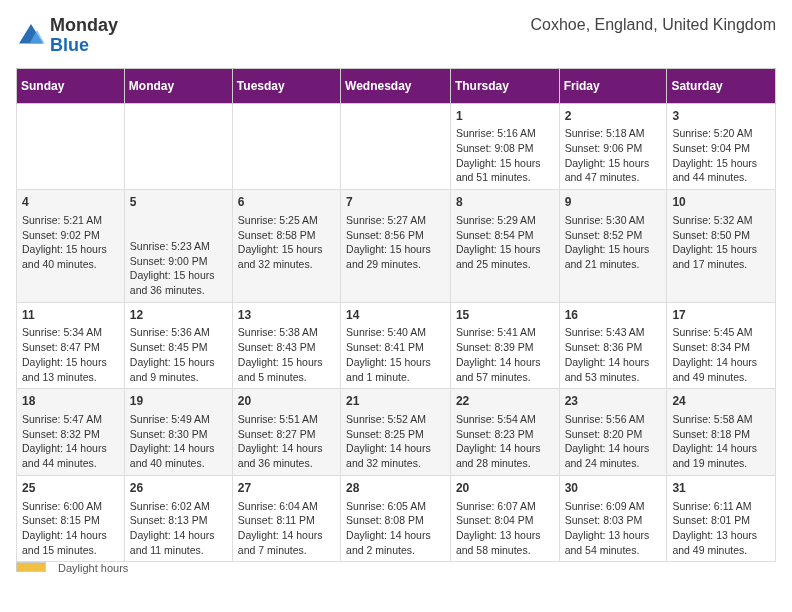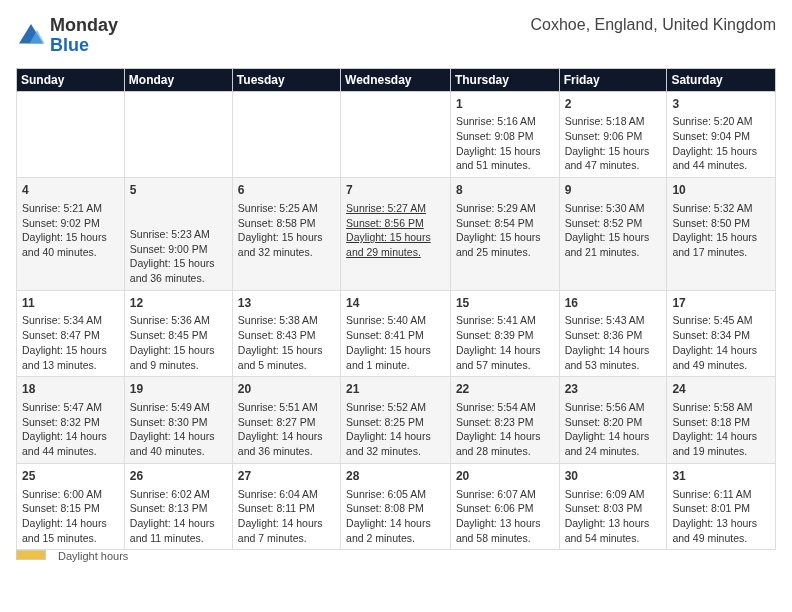--- a/index.html
+++ b/index.html
@@ -43,23 +43,23 @@
     .location {
       font-size: 16px;
       color: #444;
     }
     .calendar {
       width: 100%;
       border-collapse: collapse;
       font-size: 11px;
     }
     .calendar th {
-      background-color: #0f172a;
+      background-color: #701a75;
       color: #fff;
-      padding: 4px 4px;
+      padding: 10px 4px;
       text-align: left;
       font-size: 12px;
       font-weight: bold;
       border: 1px solid #ccc;
     }
     .calendar td {
       vertical-align: top;
       padding: 4px 5px;
       border: 1px solid #ddd;
       height: 80px;
@@ -170,21 +170,21 @@
 Daylight: 15 hours and 36 minutes.</div>
         </td>
         <td>
           <span class="day-number">6</span>
           <div class="day-info" style="white-space: pre-line;">Sunrise: 5:25 AM
 Sunset: 8:58 PM
 Daylight: 15 hours and 32 minutes.</div>
         </td>
         <td>
           <span class="day-number">7</span>
-          <div class="day-info" style="white-space: pre-line; text-decoration: underline;">Sunrise: 5:27 AM
+          <div class="day-info" style="white-space: pre-line;">Sunrise: 5:27 AM
 Sunset: 8:56 PM
 Daylight: 15 hours and 29 minutes.</div>
         </td>
         <td>
           <span class="day-number">8</span>
           <div class="day-info" style="white-space: pre-line;">Sunrise: 5:29 AM
 Sunset: 8:54 PM
 Daylight: 15 hours and 25 minutes.</div>
         </td>
         <td>
@@ -309,21 +309,21 @@
         </td>
         <td>
           <span class="day-number">28</span>
           <div class="day-info" style="white-space: pre-line;">Sunrise: 6:05 AM
 Sunset: 8:08 PM
 Daylight: 14 hours and 2 minutes.</div>
         </td>
         <td>
           <span class="day-number">20</span>
           <div class="day-info" style="white-space: pre-line;">Sunrise: 6:07 AM
-Sunset: 6:06 PM
+Sunset: 8:04 PM
 Daylight: 13 hours and 58 minutes.</div>
         </td>
         <td>
           <span class="day-number">30</span>
           <div class="day-info" style="white-space: pre-line;">Sunrise: 6:09 AM
 Sunset: 8:03 PM
 Daylight: 13 hours and 54 minutes.</div>
         </td>
         <td>
           <span class="day-number">31</span>

